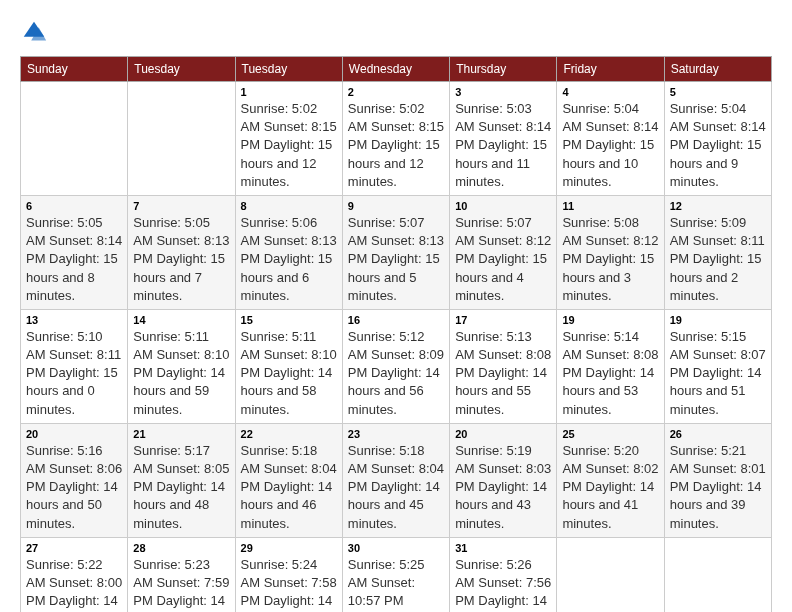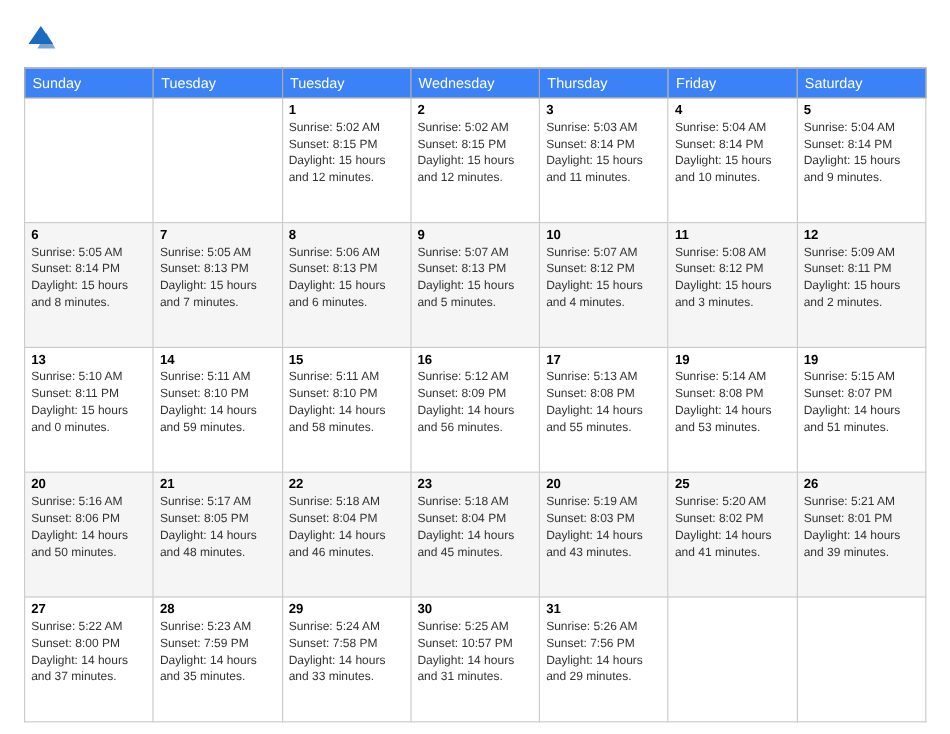--- a/index.html
+++ b/index.html
@@ -59,21 +59,21 @@
       font-size: 14px;
       color: #444;
     }
     .calendar {
       width: 100%;
       border-collapse: collapse;
       flex: 1;
       font-size: 10px;
     }
     .calendar th {
-      background-color: #3b82f6;
+      background-color: #7f1d1d;
       color: white;
       text-align: left;
       padding: 5px 6px;
       font-size: 12px;
       font-weight: normal;
       border: 1px solid #aaa;
     }
     .calendar td {
       border: 1px solid #ccc;
       vertical-align: top;
@@ -87,21 +87,21 @@
     }
     .day-num {
       font-weight: bold;
       font-size: 11px;
       display: block;
       margin-bottom: 2px;
     }
     .day-info {
       color: #333;
       line-height: 1.4;
-      font-size: 10px;
+      font-size: 13px;
     }
     .empty-cell {
       background: #fff !important;
     }
   </style>
 </head>
 <body>
 
 <div class="page">
   <div class="header">

